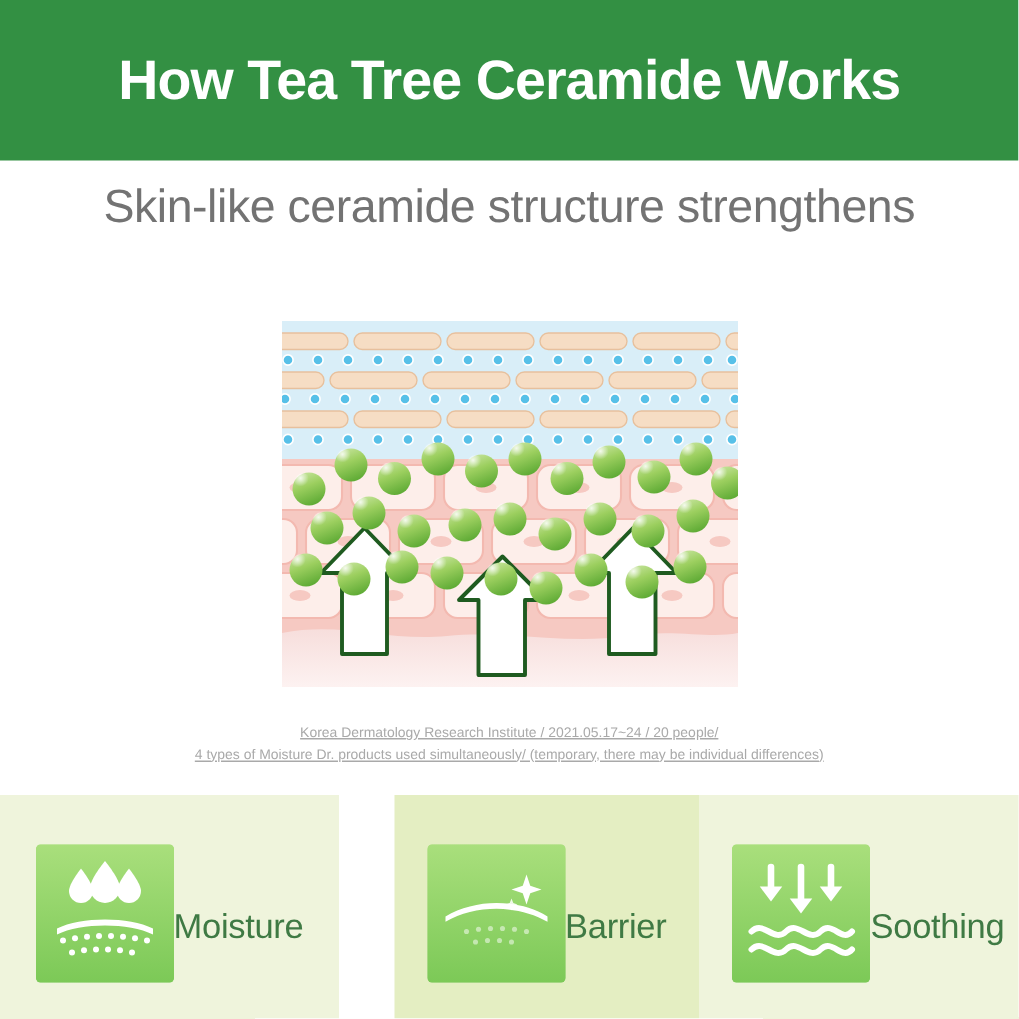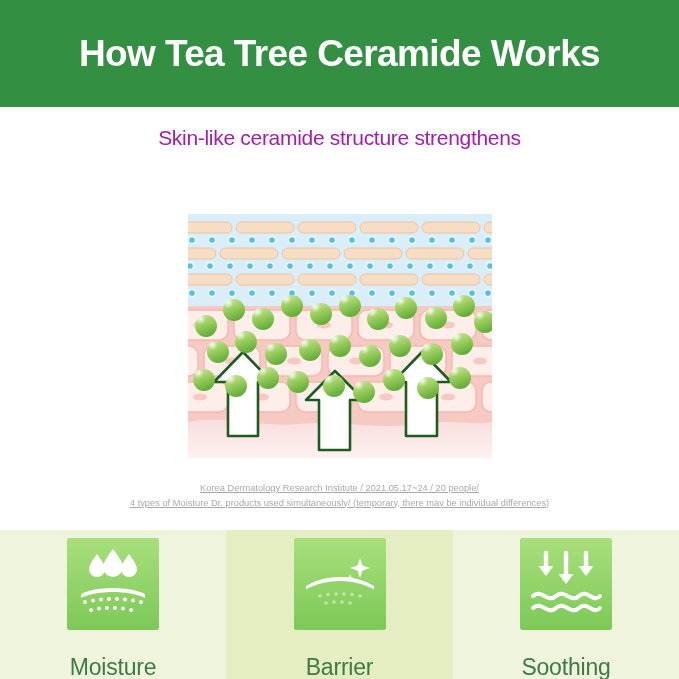--- a/index.html
+++ b/index.html
@@ -44,22 +44,22 @@
 
   
   .subtitle-wrap {
     position: absolute;
     left: 0;
     top: 118px;
     width: 679px;
     text-align: center;
   }
   .subtitle-line {
-    color: #a21caf;
-    font-size: 21px;
+    color: #737373;
+    font-size: 31px;
     line-height: 39px;
     letter-spacing: -0.3px;
     white-space: nowrap;
   }
 
   
   .diagram {
     position: absolute;
     left: 188px;
     top: 214px;
@@ -92,28 +92,28 @@
     left: 0;
     top: 530px;
     width: 679px;
     height: 149px;
     display: flex;
   }
   .benefit-card {
     flex: 0 0 auto;
     height: 149px;
     display: flex;
-    flex-direction: column;
+    flex-direction: row;
     align-items: center;
-    justify-content: space-between;
+    justify-content: center;
     box-sizing: border-box;
     padding-top: 8px;
   }
   .benefit-card.side { width: 226px; background: #eff4dc; }
-  .benefit-card.mid  { width: 227px; background: #e4eec2; }
+  .benefit-card.mid  { width: 203px; background: #e4eec2; margin-left: 37px; }
 
   .benefit-icon {
     width: 92px;
     height: 92px;
     border-radius: 3px;
     background: linear-gradient(180deg, #a5dd77 0%, #90d168 55%, #7ec95e 100%);
     display: block;
   }
   .benefit-label {
     margin-top: 17px;

